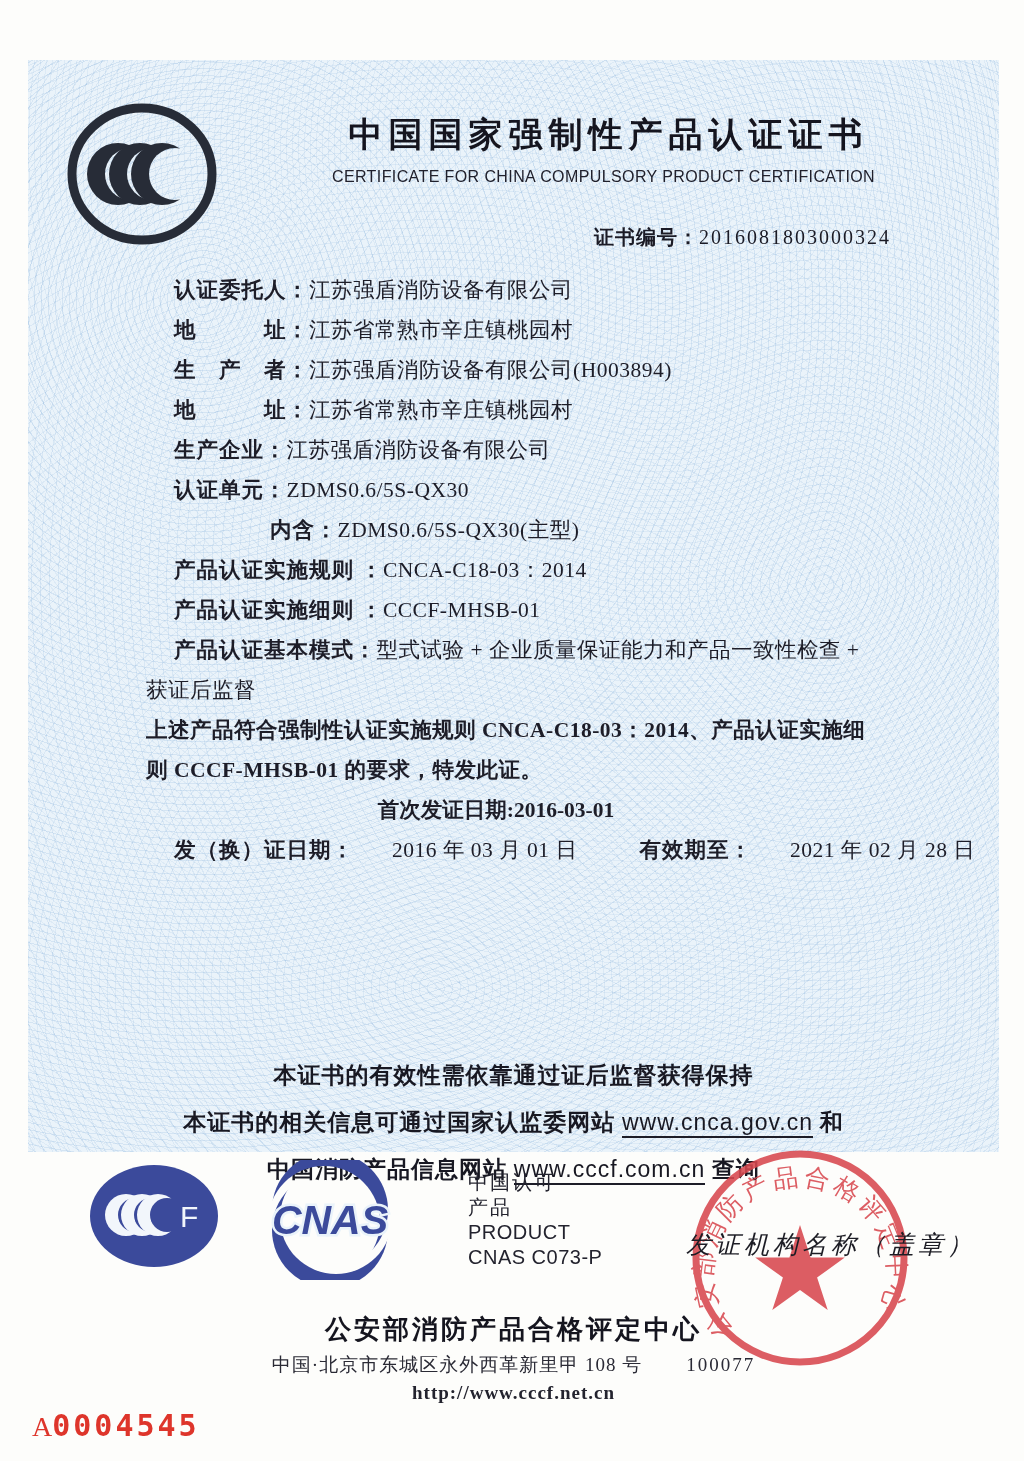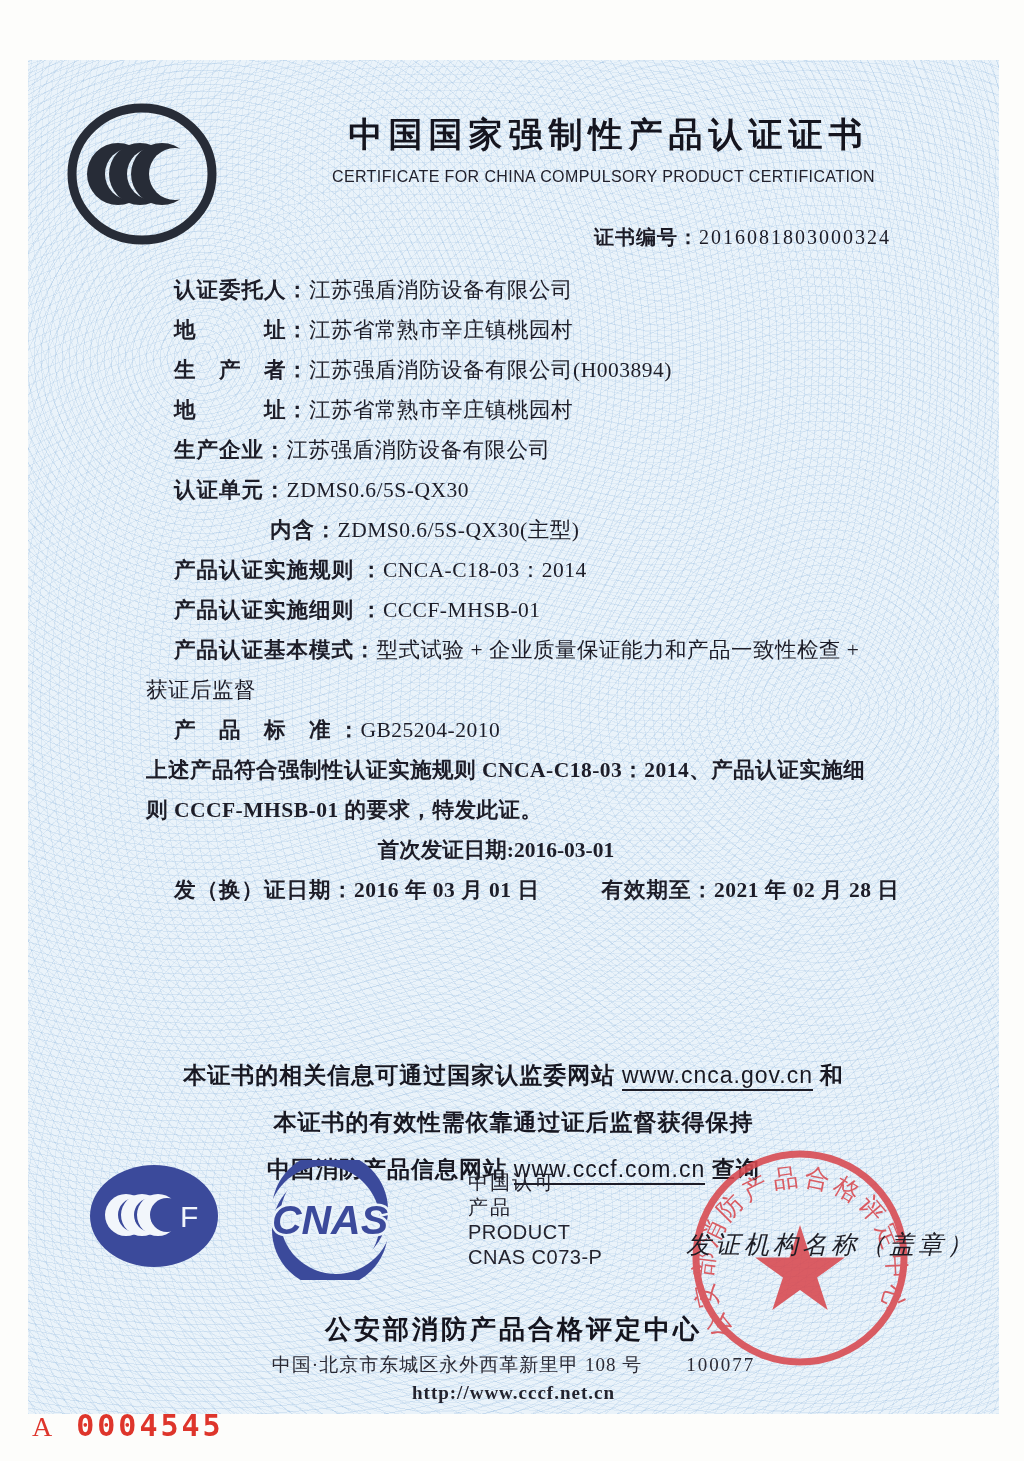--- a/index.html
+++ b/index.html
@@ -4,21 +4,21 @@
 <style>
   html,body{margin:0;padding:0;}
   body{
     width:1024px;height:1461px;position:relative;
     background:#fdfdfb;
     font-family:"Liberation Serif","DejaVu Serif",serif;
     color:#1d1d28;
     overflow:hidden;
   }
   .cert{
-    position:absolute;left:28px;top:60px;width:971px;height:1354px;
+    position:absolute;left:28px;top:60px;width:971px;height:1092px;
     background-color:#eaf3fa;
     background-image:
       repeating-radial-gradient(circle at 18% 22%, rgba(122,168,214,.20) 0 1px, transparent 1px 7px),
       repeating-radial-gradient(circle at 82% 48%, rgba(122,168,214,.16) 0 1px, transparent 1px 9px),
       repeating-radial-gradient(circle at 42% 85%, rgba(122,168,214,.14) 0 1px, transparent 1px 8px),
       repeating-radial-gradient(circle at 65% 8%,  rgba(122,168,214,.12) 0 1px, transparent 1px 6px);
   }
   .ccc-logo{position:absolute;left:34px;top:38px;}
   .title{
     position:absolute;left:210px;right:20px;top:52px;text-align:center;
@@ -36,21 +36,21 @@
     font-size:20px;font-weight:700;letter-spacing:1px;color:#1b1b26;
   }
   .certno .num{font-weight:400;letter-spacing:2px;}
   .fields{position:absolute;left:118px;top:210px;width:790px;}
   .row{height:40px;font-size:21.5px;line-height:40px;white-space:nowrap;}
   .row .lbl{font-weight:700;letter-spacing:1px;margin-left:28px;}
   .row .val{letter-spacing:0.5px;}
   .row.indent{padding-left:96px;}
   .row.boldline{font-weight:700;letter-spacing:0.5px;}
   .row.center{text-align:center;width:700px;font-weight:700;}
-  .row.dates .val{font-weight:700;}
+  .row.dates .val{font-weight:400;margin-left:38px;}
   .row.dates .gap{display:inline-block;width:34px;}
   .notice{
     position:absolute;left:0;top:992px;width:100%;text-align:center;
     font-size:23px;font-weight:600;line-height:47px;color:#181822;letter-spacing:1px;
   }
   .notice .link{
     font-family:"Liberation Sans","DejaVu Sans",sans-serif;font-weight:400;
     border-bottom:2px solid #1d1d28;padding-bottom:1px;
   }
   .cccf-logo{position:absolute;left:60px;top:1103px;}
@@ -76,21 +76,21 @@
   .addr .post{margin-left:44px;letter-spacing:2px;}
   .website{
     position:absolute;left:0;top:1322px;width:100%;text-align:center;
     font-size:19px;color:#23232e;letter-spacing:1px;font-weight:600;
   }
   .serial{
     position:absolute;left:32px;top:1408px;color:#de352b;white-space:nowrap;
   }
   .serial .pre{font-size:28px;font-family:"Liberation Serif","DejaVu Serif",serif;}
   .serial .num{
-    font-size:30px;font-weight:700;letter-spacing:3px;margin-left:24px;
+    font-size:30px;font-weight:700;letter-spacing:3px;margin-left:0;
     font-family:"DejaVu Sans Mono","Liberation Mono",monospace;
   }
 </style>
 </head>
 <body>
 
 <div class="cert">
 
   <svg class="ccc-logo" width="160" height="152" viewBox="0 0 160 152">
     <defs>
@@ -125,34 +125,33 @@
     <div class="row"><span class="lbl">地　　　址：</span><span class="val">江苏省常熟市辛庄镇桃园村</span></div>
     <div class="row"><span class="lbl">生　产　者：</span><span class="val">江苏强盾消防设备有限公司(H003894)</span></div>
     <div class="row"><span class="lbl">地　　　址：</span><span class="val">江苏省常熟市辛庄镇桃园村</span></div>
     <div class="row"><span class="lbl">生产企业：</span><span class="val">江苏强盾消防设备有限公司</span></div>
     <div class="row"><span class="lbl">认证单元：</span><span class="val">ZDMS0.6/5S-QX30</span></div>
     <div class="row indent"><span class="lbl">内含：</span><span class="val">ZDMS0.6/5S-QX30(主型)</span></div>
     <div class="row"><span class="lbl">产品认证实施规则 ：</span><span class="val">CNCA-C18-03：2014</span></div>
     <div class="row"><span class="lbl">产品认证实施细则 ：</span><span class="val">CCCF-MHSB-01</span></div>
     <div class="row"><span class="lbl">产品认证基本模式：</span><span class="val">型式试验 + 企业质量保证能力和产品一致性检查 +</span></div>
     <div class="row"><span class="val">获证后监督</span></div>
-    <div class="row"><span class="lbl">产　品　标　准 ：</span><span class="val">GB25204-2010</span></div>
     <div class="row boldline">上述产品符合强制性认证实施规则 CNCA-C18-03：2014、产品认证实施细</div>
     <div class="row boldline">则 CCCF-MHSB-01 的要求，特发此证。</div>
     <div class="row center">首次发证日期:2016-03-01</div>
     <div class="row dates">
       <span class="lbl">发（换）证日期：</span><span class="val">2016 年 03 月 01 日</span><span class="gap"></span><span class="lbl">有效期至：</span><span class="val">2021 年 02 月 28 日</span>
     </div>
   </div>
 
   <div class="notice">
+    <div>本证书的有效性需依靠通过证后监督获得保持</div>
     <div>
       <span>本证书的相关信息可通过国家认监委网站 </span><span class="link">www.cnca.gov.cn</span><span> 和</span>
     </div>
-    <div>本证书的有效性需依靠通过证后监督获得保持</div>
     <div>
       <span>中国消防产品信息网站 </span><span class="link">www.cccf.com.cn</span><span> 查询</span>
     </div>
   </div>
 
   <svg class="cccf-logo" width="132" height="106" viewBox="0 0 132 106">
     <defs>
       <mask id="fA">
           <rect width="132" height="106" fill="#fff"></rect>
           <circle cx="47" cy="52" r="17" fill="#000"></circle>

